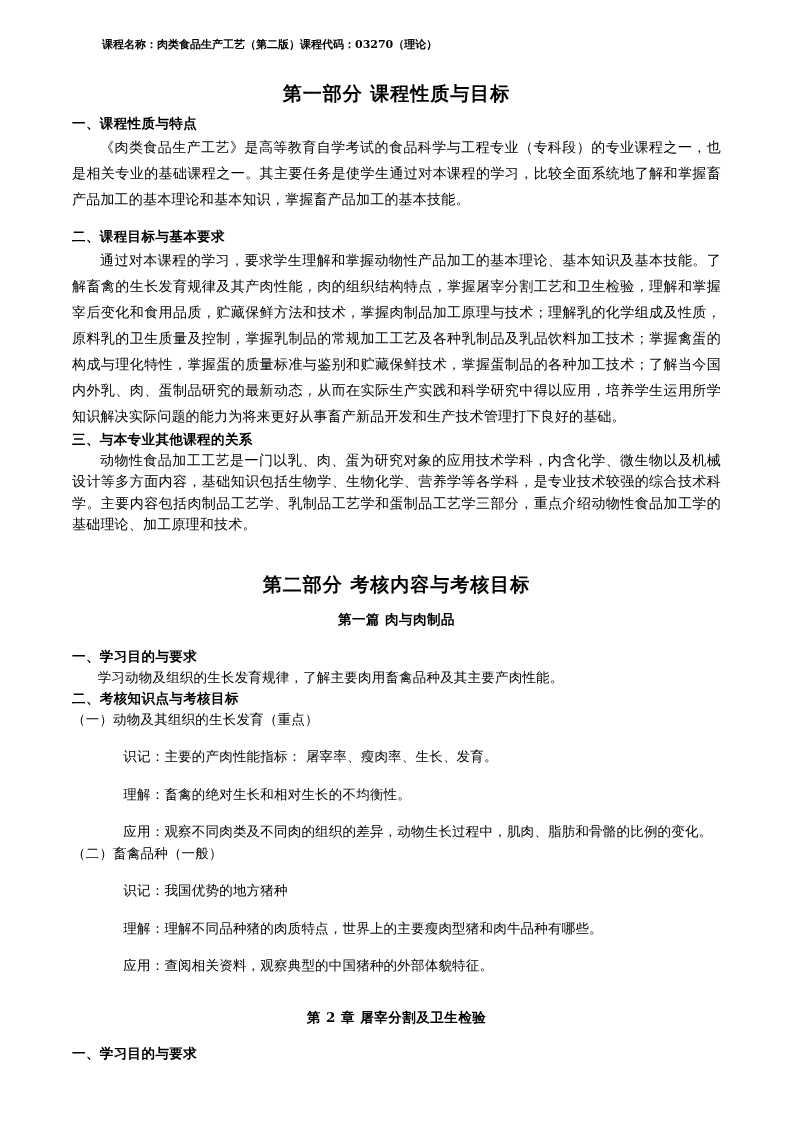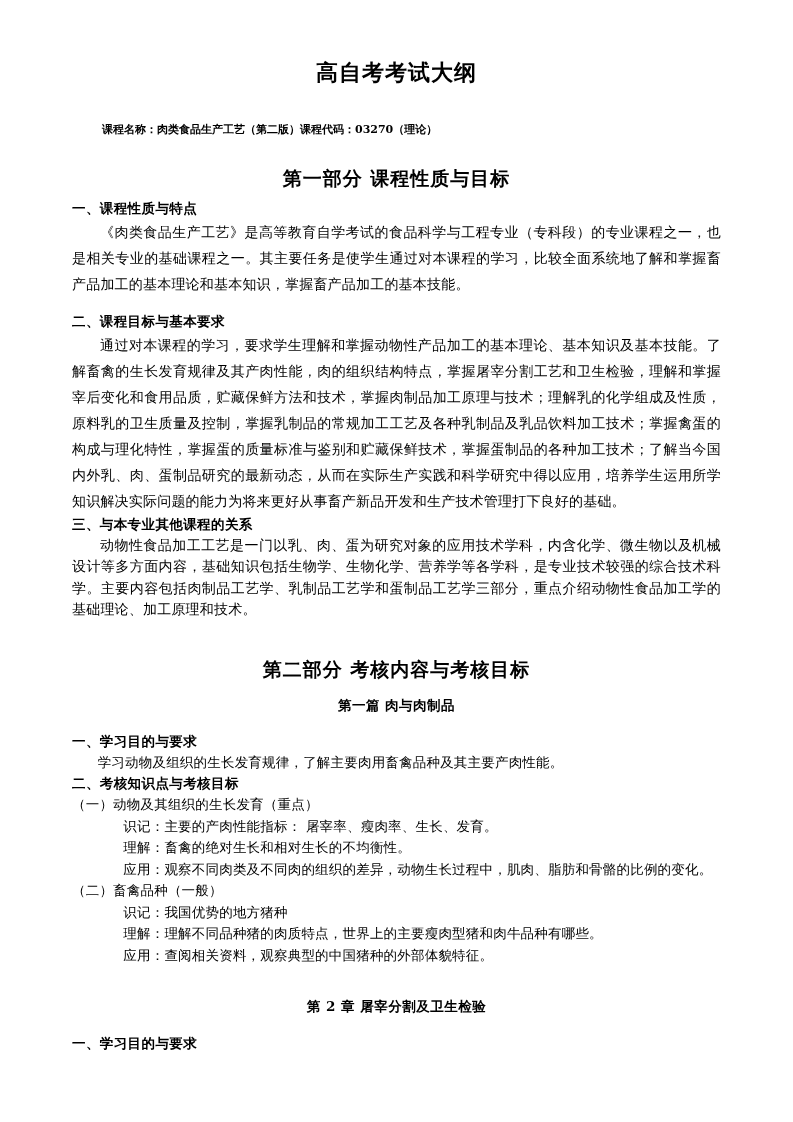--- a/index.html
+++ b/index.html
@@ -88,30 +88,29 @@
   .sub-title.chapter2 { margin-top: 30px; text-align: center; }
 
   .plain-line {
     font-size: 13.5px;
     line-height: 21.5px;
     margin: 0;
     letter-spacing: 0.2px;
   }
   .indent-1 { padding-left: 1.9em; }
   .indent-2 { padding-left: 0em; }
-  .indent-3 { padding-left: 3.8em; }
+  .indent-3 { padding-left: 3.8em; margin-top: 16px; }
 
   .list-block { margin: 0; }
 </style>
 </head>
 <body>
 
 <div class="page">
 
-  <h1 class="doc-title">高自考考试大纲</h1>
 
   <div class="course-line">
     <span class="seg">课程名称：肉类食品生产工艺（第二版）</span>
     <span class="seg">课程代码：03270（理论）</span>
   </div>
 
   <h2 class="part-title part-one">第一部分  课程性质与目标</h2>
 
   <h3 class="sec-heading">一、课程性质与特点</h3>
   <p class="body-para">《肉类食品生产工艺》是高等教育自学考试的食品科学与工程专业（专科段）的专业课程之一，也是相关专业的基础课程之一。其主要任务是使学生通过对本课程的学习，比较全面系统地了解和掌握畜产品加工的基本理论和基本知识，掌握畜产品加工的基本技能。</p>

